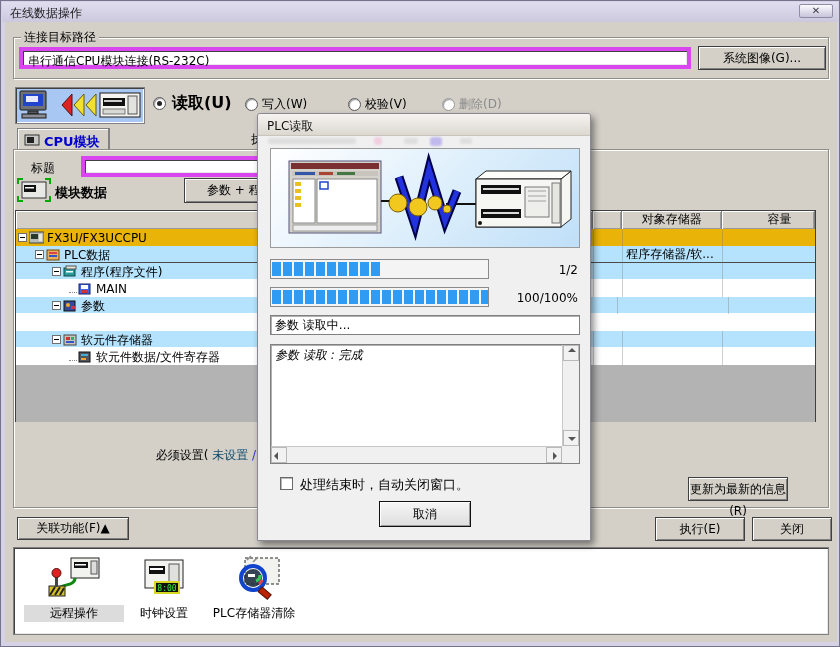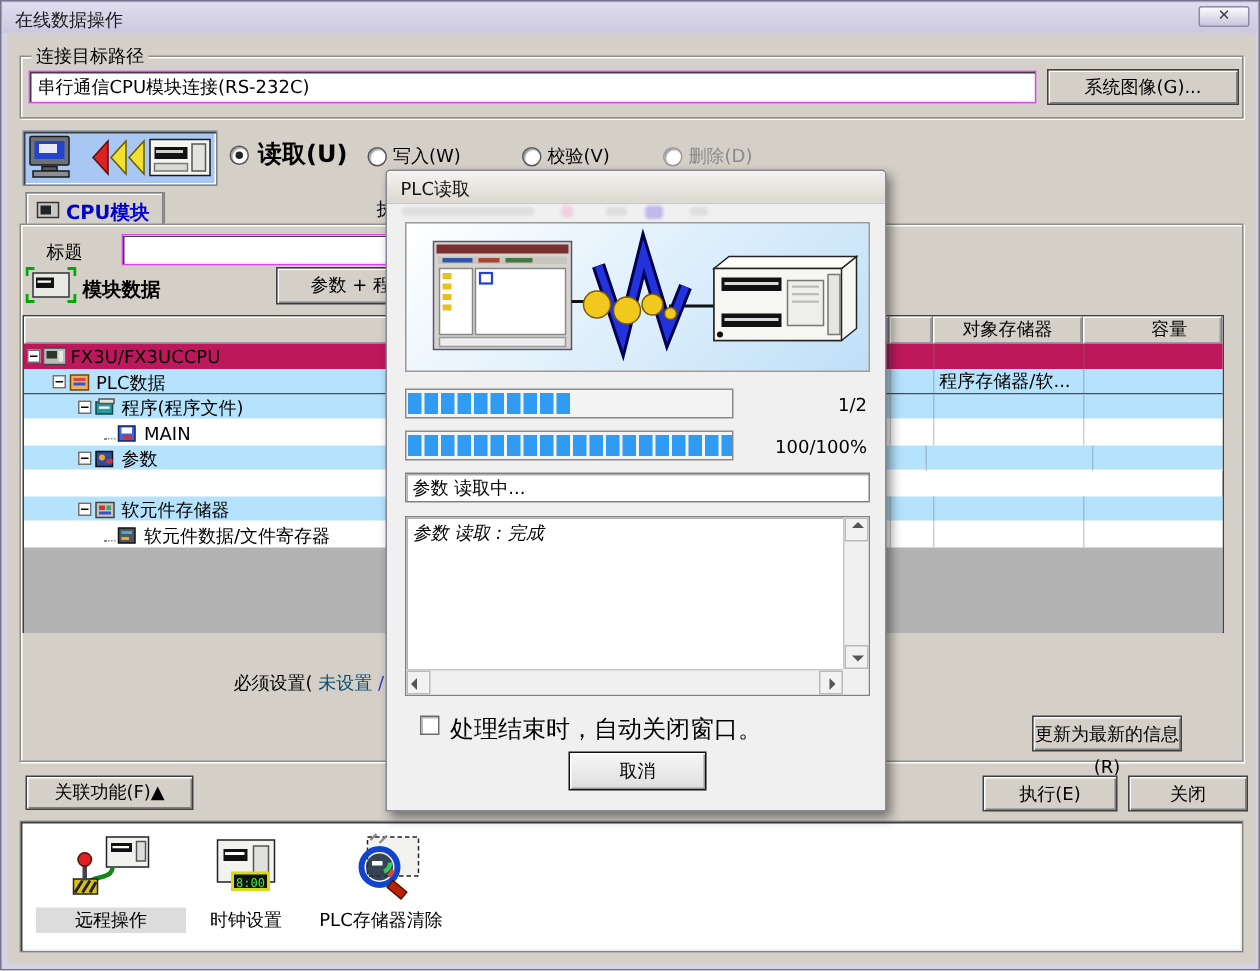--- a/index.html
+++ b/index.html
@@ -13,21 +13,21 @@
   .title-text { position:absolute; left:8px; top:3px; font-size:12px; color:#1a1a1a; }
   .close-btn { position:absolute; right:6px; top:3px; width:34px; height:14px;
     background:linear-gradient(#fbfbfd,#c7c4da); border:1px solid #8f8ca8; border-radius:2px;
     text-align:center; line-height:12px; font-size:10px; font-weight:bold; color:#3a3a4a; }
   .client { position:absolute; left:4px; top:21px; width:832px; height:620px; background:#d4d0c8; }
 
   
   .btn { position:absolute; background:#d4d0c8; border:1px solid #404040;
     box-shadow:inset 1px 1px 0 #ffffff, inset -1px -1px 0 #808080;
     text-align:center; font-size:12px; color:#000; }
-  .sunken { background:#fff; border:1px solid #d946ef;
+  .sunken { background:#fff; border:4px solid #d946ef;
     box-shadow:inset 1px 1px 0 #404040, inset -1px -1px 0 #e8e8e8; }
   .etched { border:1px solid #8f8d84; box-shadow:1px 1px 0 #fff, inset 1px 1px 0 #fff; }
 
   .groupbox { position:absolute; left:12px; top:36px; width:816px; height:42px; }
   .groupbox-label { position:absolute; left:20px; top:28px; background:#d4d0c8; padding:0 3px; }
   .conn-input { position:absolute; left:18px; top:46px; width:672px; height:22px; line-height:20px; padding-left:5px; }
   .sysimg-btn { left:697px; top:45px; width:128px; height:24px; line-height:22px; }
 
   
   .mode-iconbox { position:absolute; left:14px; top:86px; width:130px; height:37px; background:#a9c7f3;
@@ -58,21 +58,21 @@
   
   .dtable { position:absolute; left:14px; top:209px; width:801px; height:212px;
     border:1px solid #404040; background:#fff; }
   .thead { position:absolute; left:0; top:0; width:100%; height:18px; display:flex; background:#d4d0c8; }
   .th { border-right:1px solid #808080; box-shadow:inset 1px 1px 0 #fff, inset -1px -1px 0 #9a9a9a;
     text-align:center; line-height:17px; height:18px; overflow:hidden; }
   .trow { position:absolute; left:0; width:100%; height:17px; display:flex; }
   .trow .cell { height:17px; overflow:hidden; white-space:nowrap; line-height:16px; }
   .cw1 { width:578px; } .cw2 { width:29px; } .cw3 { width:100px; } .cw4 { width:93px;padding-left:23px; }
   .trow .c2,.trow .c3,.trow .c4 { border-left:1px solid rgba(120,120,120,.35); padding-left:3px; }
-  .bg-sel { background:#be185d; }
+  .bg-sel { background:#eab308; }
   .bg-cyan { background:#b5e2fc; border-bottom:1px solid #fff; }
   .bg-white { background:#fff; }
   .hline { border-bottom:1px solid #4a4a4a !important; }
   .tfiller { position:absolute; left:0; top:154px; width:100%; height:57px; background:#b3b3b3; }
   .name-in { display:flex; align-items:center; height:17px; }
   .lv0{padding-left:2px;} .lv1{padding-left:19px;} .lv2{padding-left:36px;} .lv3{padding-left:53px;}
   .expander { width:9px; height:9px; background:#fff; border:1px solid #707070; position:relative; flex:0 0 9px; margin-right:2px; }
   .expander::after { content:""; position:absolute; left:1px; top:3px; width:5px; height:1px; background:#000; }
   .dots { width:8px; height:9px; border-bottom:1px dotted #8a8a8a; margin-right:1px; flex:0 0 8px; }
   .ticon { width:15px; height:13px; margin-right:3px; flex:0 0 15px; }
@@ -121,21 +121,21 @@
     border:1px solid #808080; box-shadow:inset 1px 1px 0 #b0b0b0; }
   .log-text { position:absolute; left:4px; top:2px; font-size:12px;font-style:italic; }
   .vsb { position:absolute; right:0; top:0; width:17px; bottom:17px; background:#f0f0f0; border-left:1px solid #c8c8c8; }
   .hsb { position:absolute; left:0; bottom:0; right:17px; height:17px; background:#f0f0f0; border-top:1px solid #c8c8c8; }
   .sb-corner { position:absolute; right:0; bottom:0; width:17px; height:17px; background:#f0f0f0; }
   .sb-btn { position:absolute; width:16px; height:16px; background:#f2f2f2; border:1px solid #b9b9b9; }
   .tri { position:absolute; width:0; height:0; border:4px solid transparent; }
 
   .chk { position:absolute; left:22px; top:363px; width:13px; height:13px; background:#fff;
     border:1px solid #6a6a6a; box-shadow:inset 1px 1px 0 #b9b9b9; }
-  .chk-label { position:absolute; left:42px; top:362px; font-size:16px; }
+  .chk-label { position:absolute; left:42px; top:362px; font-size:13px; }
   .cancel-btn { position:absolute; left:121px; top:387px; width:92px; height:26px;
     background:linear-gradient(#f6f6f6,#dedede); border:1px solid #111;
     box-shadow:inset 1px 1px 0 #fff, inset -1px -1px 0 #9a9a9a;
     text-align:center; line-height:24px; font-size:12px; }
 </style>
 </head>
 <body>
 
 <div id="root">
 

